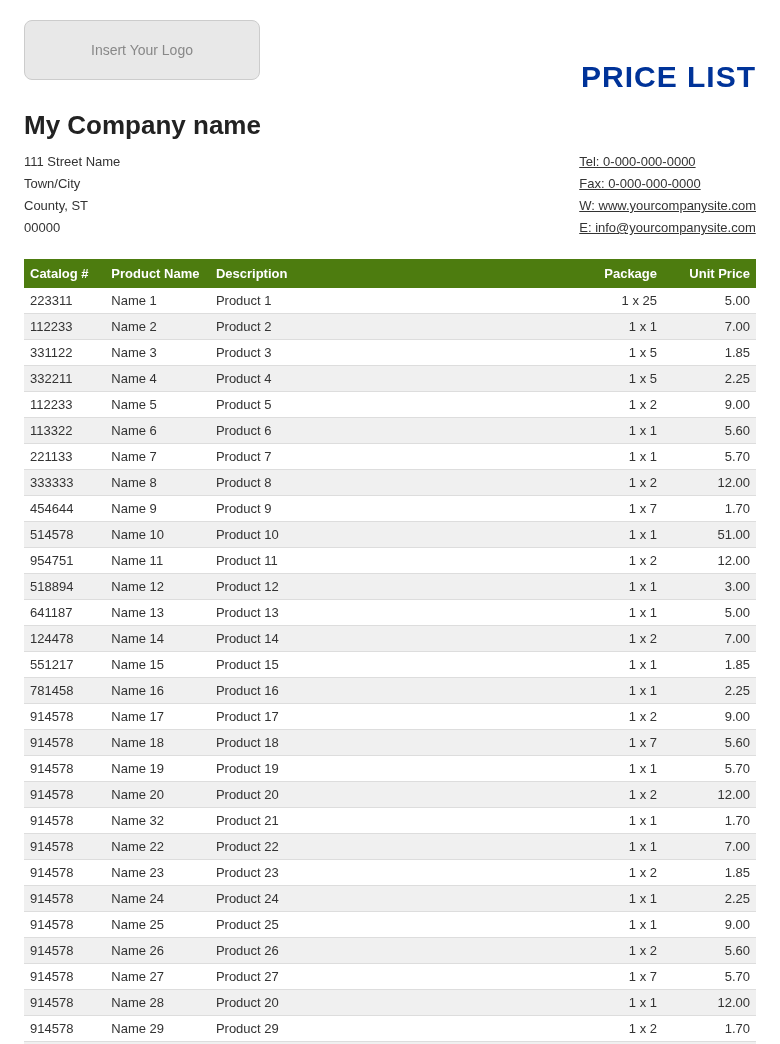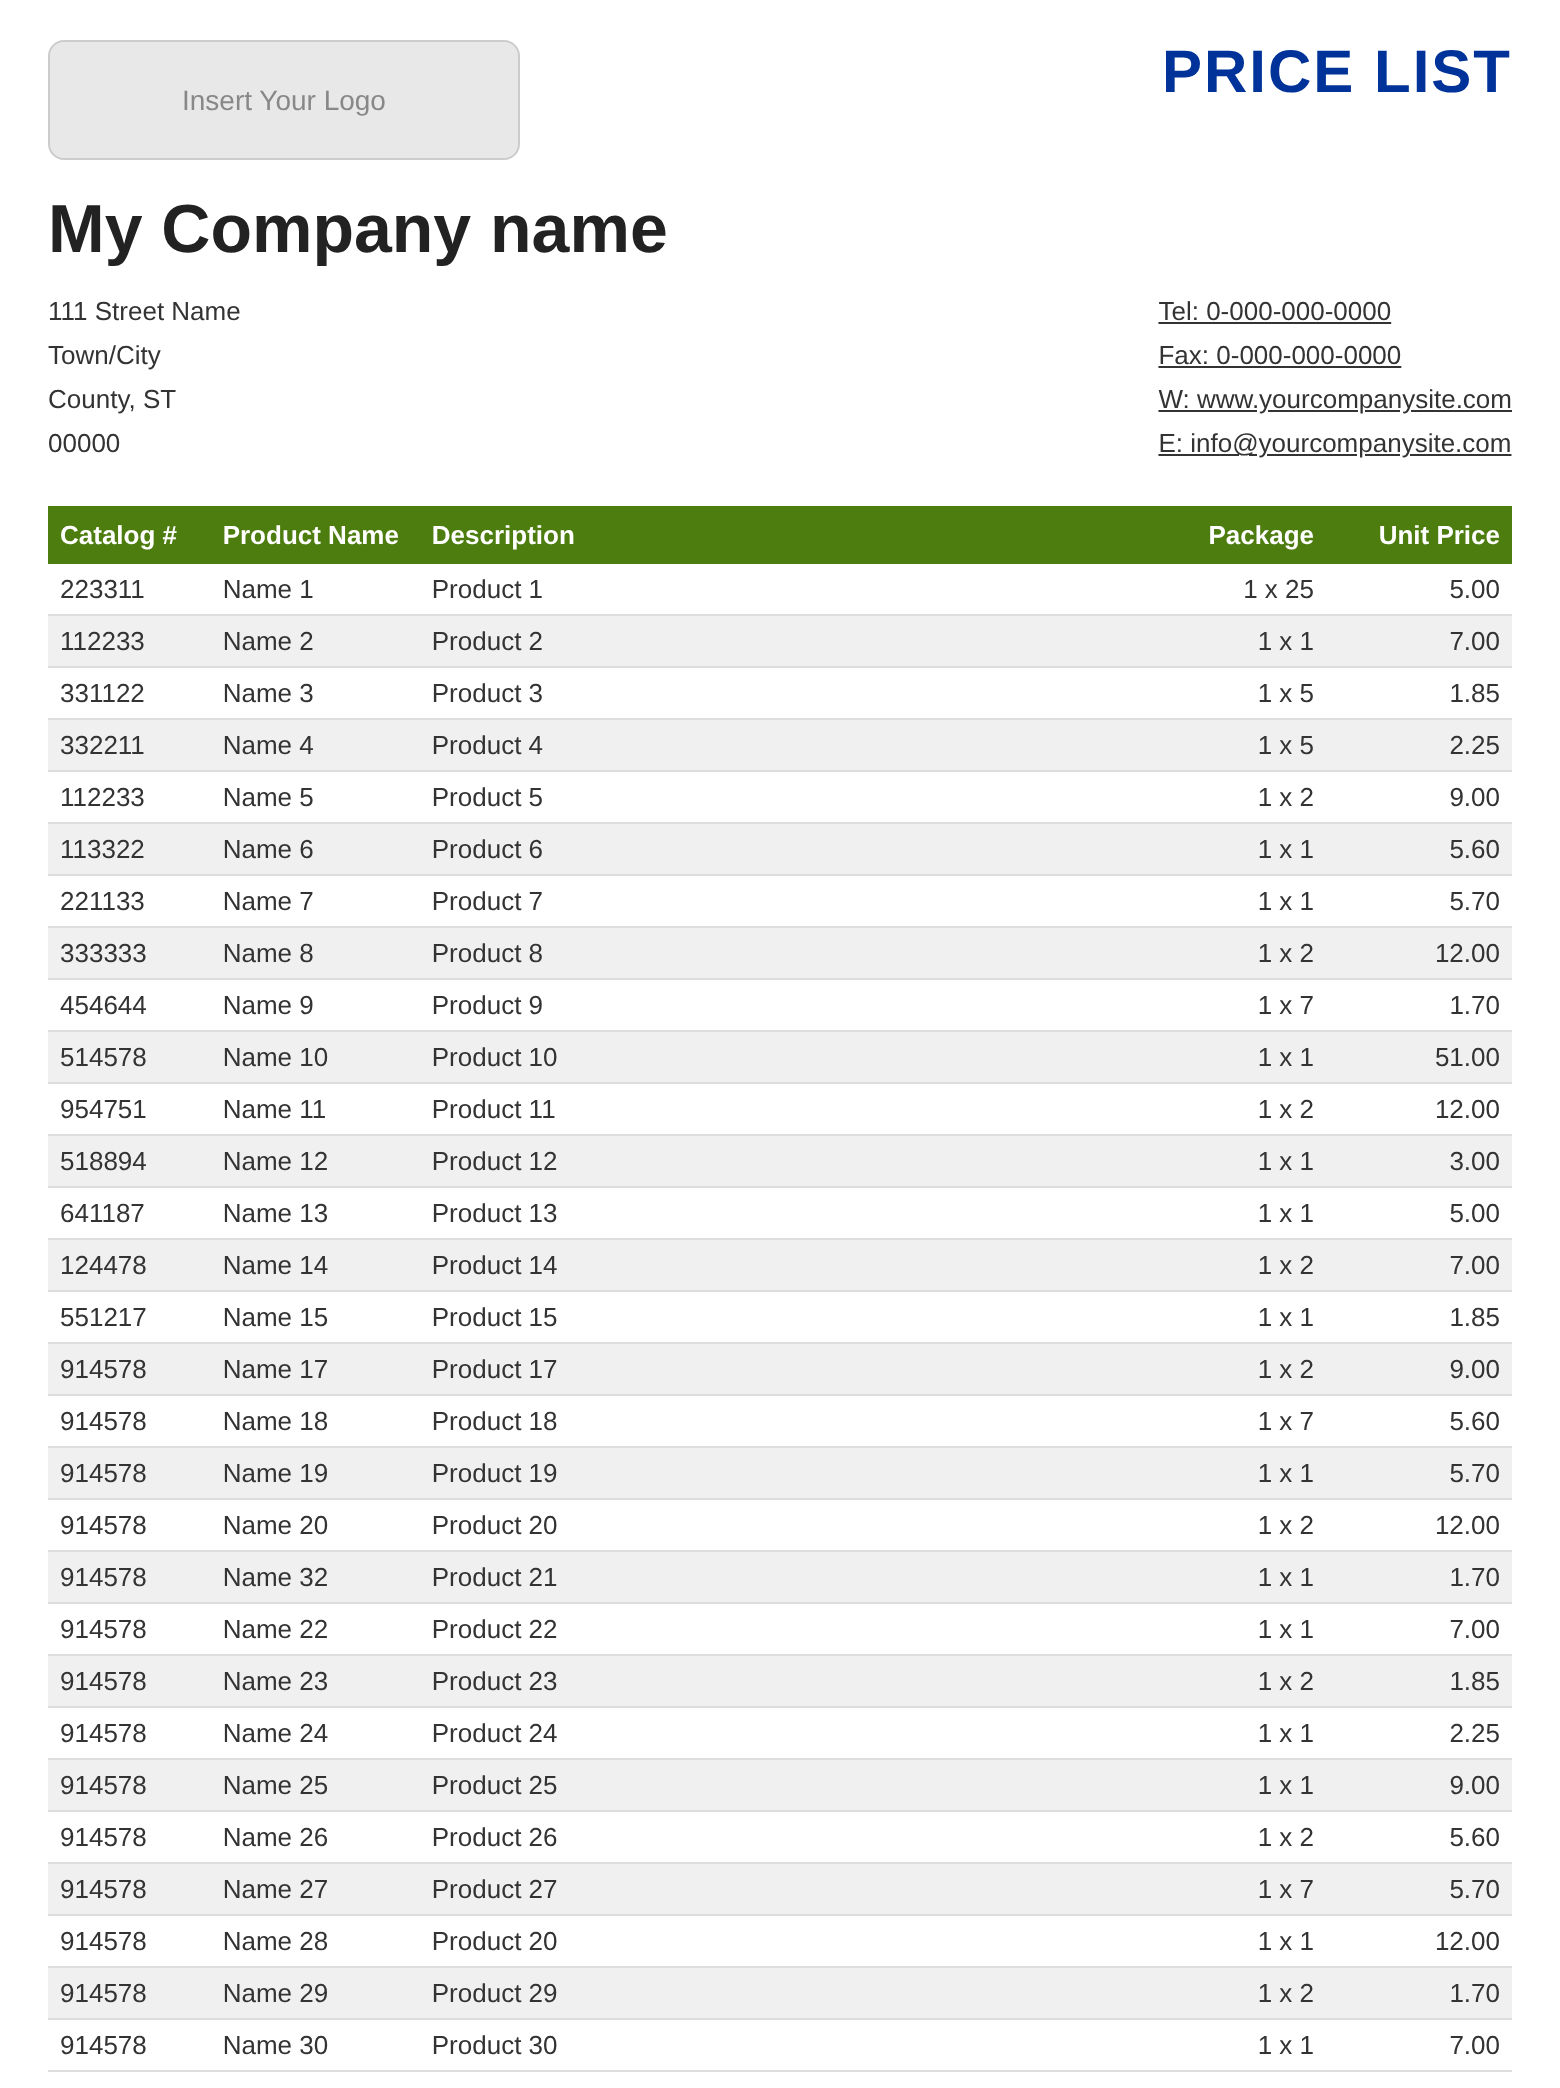--- a/index.html
+++ b/index.html
@@ -27,23 +27,24 @@
       align-items: center;
       justify-content: center;
       color: #888;
       font-size: 14px;
     }
     .page-title {
       font-size: 30px;
       font-weight: bold;
       color: #003399;
       letter-spacing: 1px;
+      margin-top: 40px;
     }
     .company-name {
-      font-size: 34px;
+      font-size: 26px;
       font-weight: bold;
       color: #222;
       margin-bottom: 10px;
     }
     .address-contact-row {
       display: flex;
       justify-content: space-between;
       margin-bottom: 20px;
     }
     .address-block, .contact-block {
@@ -231,20 +232,27 @@
       <td class="col-price right">7.00</td>
     </tr>
       <tr>
       <td class="col-catalog">551217</td>
       <td class="col-name">Name 15</td>
       <td class="col-desc">Product 15</td>
       <td class="col-pkg right">1 x 1</td>
       <td class="col-price right">1.85</td>
     </tr>
       <tr>
+      <td class="col-catalog">781458</td>
+      <td class="col-name">Name 16</td>
+      <td class="col-desc">Product 16</td>
+      <td class="col-pkg right">1 x 1</td>
+      <td class="col-price right">2.25</td>
+    </tr>
+      <tr>
       <td class="col-catalog">914578</td>
       <td class="col-name">Name 17</td>
       <td class="col-desc">Product 17</td>
       <td class="col-pkg right">1 x 2</td>
       <td class="col-price right">9.00</td>
     </tr>
       <tr>
       <td class="col-catalog">914578</td>
       <td class="col-name">Name 18</td>
       <td class="col-desc">Product 18</td>

